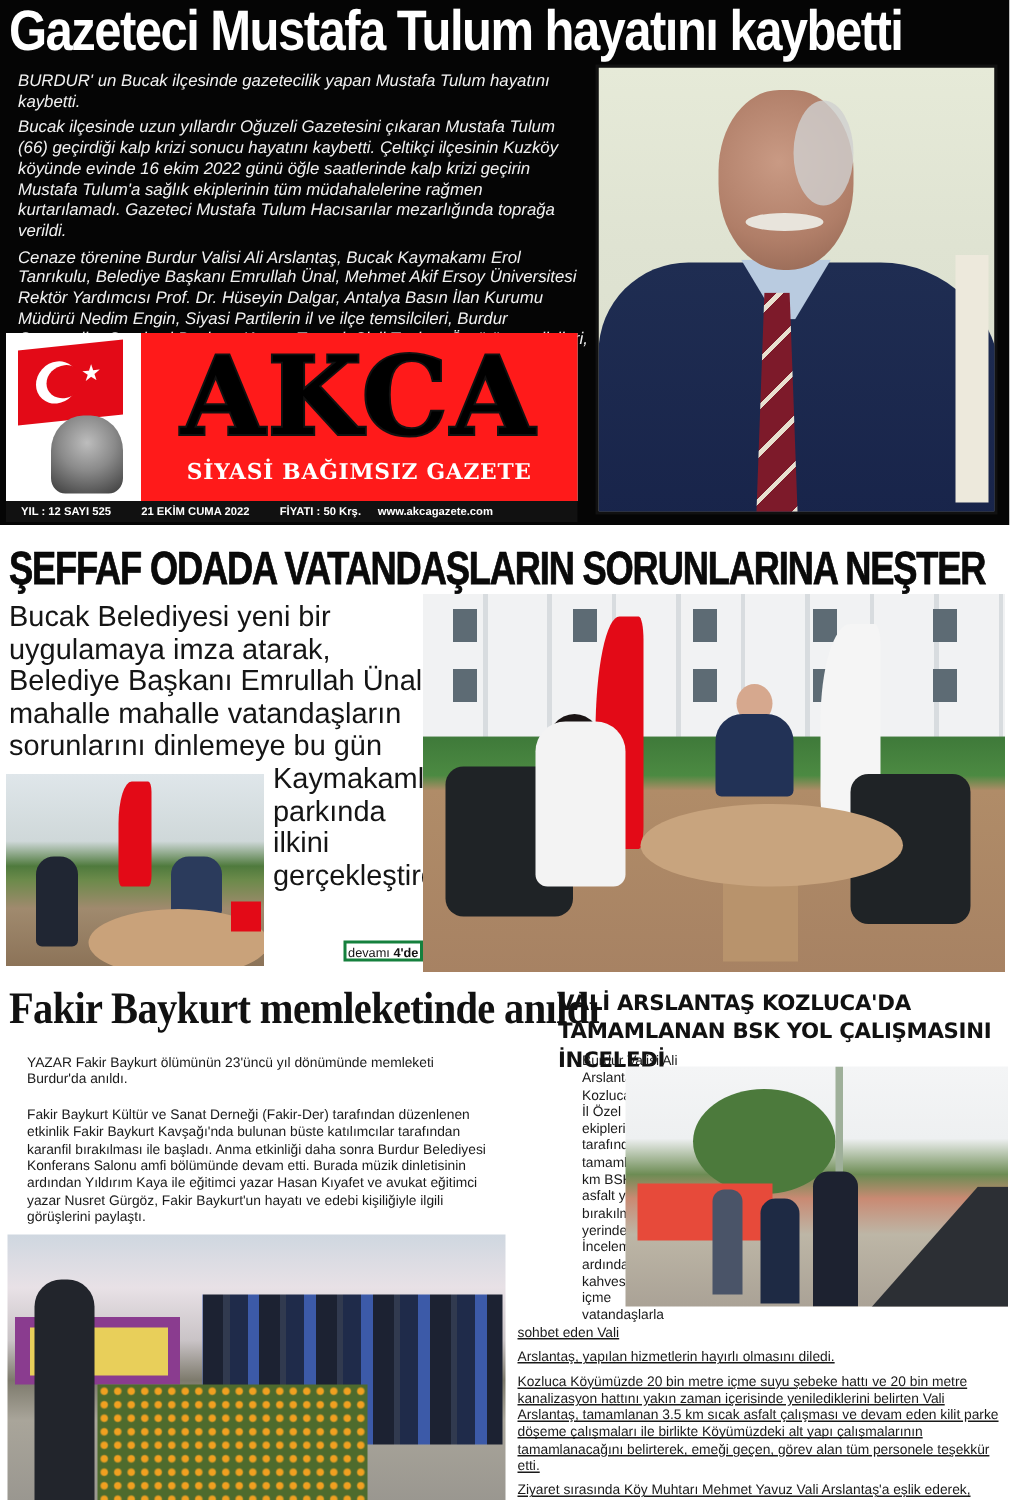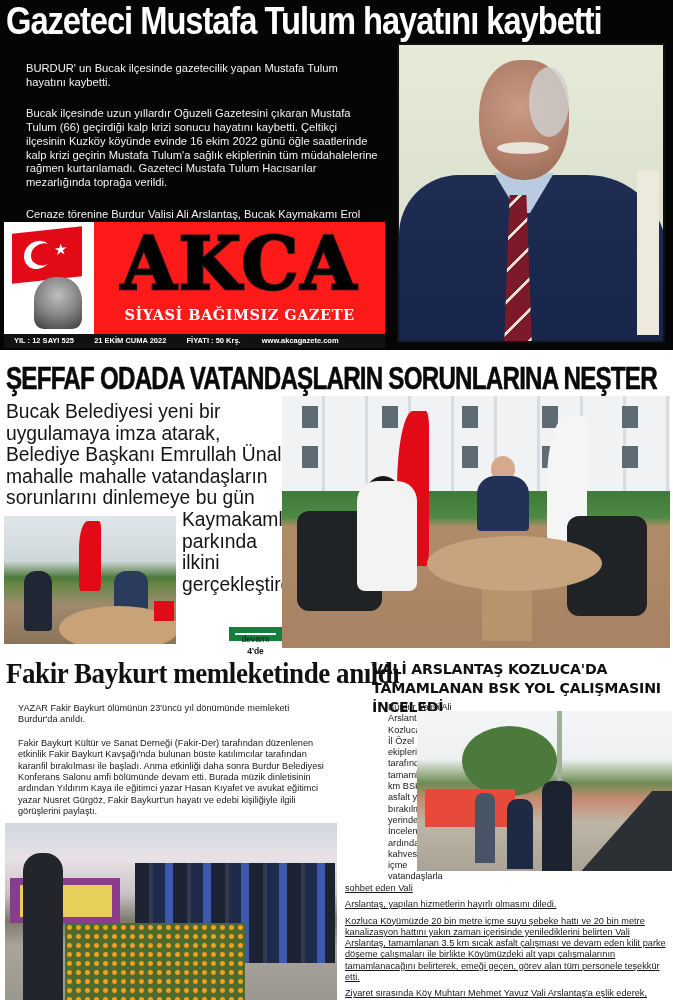--- a/index.html
+++ b/index.html
@@ -4,21 +4,21 @@
 <style>
   *{box-sizing:border-box;margin:0;padding:0;}
   html,body{width:673px;height:1000px;background:#fff;overflow:hidden;}
   body{position:relative;font-family:"Liberation Sans",sans-serif;color:#111;}
   .abs{position:absolute;}
 
   
   #top-block{left:0;top:0;width:673px;height:350px;background:#050505;}
   #headline1{left:6px;top:0;width:662px;height:42px;color:#fff;font-family:"Liberation Sans",sans-serif;font-weight:bold;font-size:38px;letter-spacing:-1.2px;line-height:42px;transform:scaleX(0.86);transform-origin:left;white-space:nowrap;}
   #obit-text{left:8px;top:44px;width:388px;color:#f2f2f2;font-size:11.2px;line-height:13.7px;}
-  #obit-text p{margin:18px;}
+  #obit-text p{margin:4px;font-style:italic;}
   #portrait{left:397px;top:43px;width:268px;height:300px;background:linear-gradient(180deg,#e6ead8 0%,#dfe3d2 40%,#d9ddcc 100%);overflow:hidden;border:2px solid #111;}
   #portrait .head{position:absolute;left:80px;top:15px;width:90px;height:120px;border-radius:45% 45% 48% 48%;background:radial-gradient(circle at 45% 40%,#c99a84 0%,#b07e68 60%,#8f6350 100%);}
   #portrait .hair{position:absolute;left:130px;top:22px;width:40px;height:70px;border-radius:50%;background:#cfcfcf;opacity:.8;}
   #portrait .mustache{position:absolute;left:98px;top:97px;width:52px;height:12px;border-radius:50%;background:#e8e4dc;}
   #portrait .coat{position:absolute;left:0;top:130px;width:268px;height:175px;background:linear-gradient(180deg,#1f2d52 0%,#18244a 100%);border-radius:60px 80px 0 0;}
   #portrait .shirt{position:absolute;left:95px;top:128px;width:60px;height:40px;background:#b9cbe0;clip-path:polygon(0 0,100% 0,60% 100%,40% 100%);}
   #portrait .tie{position:absolute;left:105px;top:150px;width:28px;height:155px;background:repeating-linear-gradient(135deg,#7d1a2a 0 10px,#e8e0d0 10px 13px,#7d1a2a 13px 22px);clip-path:polygon(20% 0,80% 0,100% 100%,0 100%);}
   #portrait .paper{position:absolute;right:4px;top:125px;width:22px;height:165px;background:#ede9dc;}
 
   
@@ -51,21 +51,21 @@
   #photo-big .table{position:absolute;left:145px;top:140px;width:175px;height:55px;border-radius:50%;background:#c8a47e;}
   #photo-big .leg{position:absolute;left:200px;top:175px;width:50px;height:70px;background:#b8936c;}
   #photo-big .chairL{position:absolute;left:15px;top:115px;width:85px;height:100px;background:#1f2326;border-radius:12px;}
   #photo-big .chairR{position:absolute;left:285px;top:120px;width:80px;height:100px;background:#1f2326;border-radius:12px;}
   #photo-big .woman{position:absolute;left:75px;top:85px;width:60px;height:110px;background:#f3f3f3;border-radius:20px 20px 8px 8px;}
   #photo-big .hairw{position:absolute;left:82px;top:80px;width:38px;height:45px;background:#1a1414;border-radius:50% 50% 30% 30%;}
   #photo-big .man{position:absolute;left:195px;top:80px;width:52px;height:55px;background:#223256;border-radius:18px 18px 4px 4px;}
   #photo-big .face{position:absolute;left:209px;top:60px;width:24px;height:26px;background:#d6a88e;border-radius:50%;}
   #photo-big .flag1{position:absolute;left:115px;top:15px;width:32px;height:155px;background:#e30a17;border-radius:50% 10% 10% 10%;}
   #photo-big .flag2{position:absolute;left:265px;top:20px;width:40px;height:130px;background:#f5f5f5;border-radius:50% 10% 10% 10%;}
-  #devami{left:229px;top:627px;width:53px;height:14px;border:6px solid #15803d;background:#fff;font-size:8.5px;line-height:12px;text-align:center;}
+  #devami{left:229px;top:627px;width:53px;height:14px;border:2px solid #15803d;background:#fff;font-size:8.5px;line-height:12px;text-align:center;}
   #devami b{font-weight:bold;}
 
   
   #headline3{left:6px;top:656px;width:360px;height:34px;font-family:"Liberation Serif",serif;font-weight:bold;font-size:30px;line-height:34px;letter-spacing:-.5px;transform:scaleX(0.9);transform-origin:left;white-space:nowrap;color:#111;}
   #baykurt-text{left:6px;top:691px;width:332px;font-size:9.2px;line-height:11.4px;color:#1a1a1a;}
   #baykurt-text p{margin:12px;}
   #photo-crowd{left:5px;top:823px;width:332px;height:177px;overflow:hidden;background:linear-gradient(180deg,#cfd7e0 0%,#e8e1e6 20%,#c9c3c6 40%,#7d7a6c 55%,#a9a59a 70%,#9a9790 100%);}
   #photo-crowd .banner{position:absolute;left:5px;top:55px;width:110px;height:45px;background:#8a3c8f;}
   #photo-crowd .banner2{position:absolute;left:15px;top:62px;width:92px;height:32px;background:#e8cf5a;}
   #photo-crowd .speaker{position:absolute;left:18px;top:30px;width:40px;height:147px;background:#22252c;border-radius:18px 18px 0 0;}
@@ -116,21 +116,21 @@
     <div id="ataturk" class="abs"></div>
   </div>
   <div id="mast-red" class="abs">
     <div id="logo" class="abs">AKCA</div>
     <div id="tagline" class="abs">SİYASİ BAĞIMSIZ GAZETE</div>
   </div>
 </div>
 <div id="mast-strip" class="abs">
   <span>YIL : 12 SAYI 525</span>
   <span>21 EKİM CUMA 2022</span>
-  <span style="margin-right:19px">FİYATI : 50 Krş.</span>
+  <span style="margin-right:9px">FİYATI : 50 Krş.</span>
   <span>www.akcagazete.com</span>
 </div>
 
 <div id="headline2" class="abs">ŞEFFAF ODADA VATANDAŞLARIN SORUNLARINA NEŞTER</div>
 <div id="lead" class="abs">Bucak Belediyesi yeni bir uygulamaya imza atarak, Belediye Başkanı Emrullah Ünal mahalle mahalle vatandaşların sorunlarını dinlemeye bu gün</div>
 <div id="photo-small" class="abs">
   <div class="flagA"></div>
     <div class="man1"></div>
     <div class="man2"></div>
     <div class="tbl"></div>

